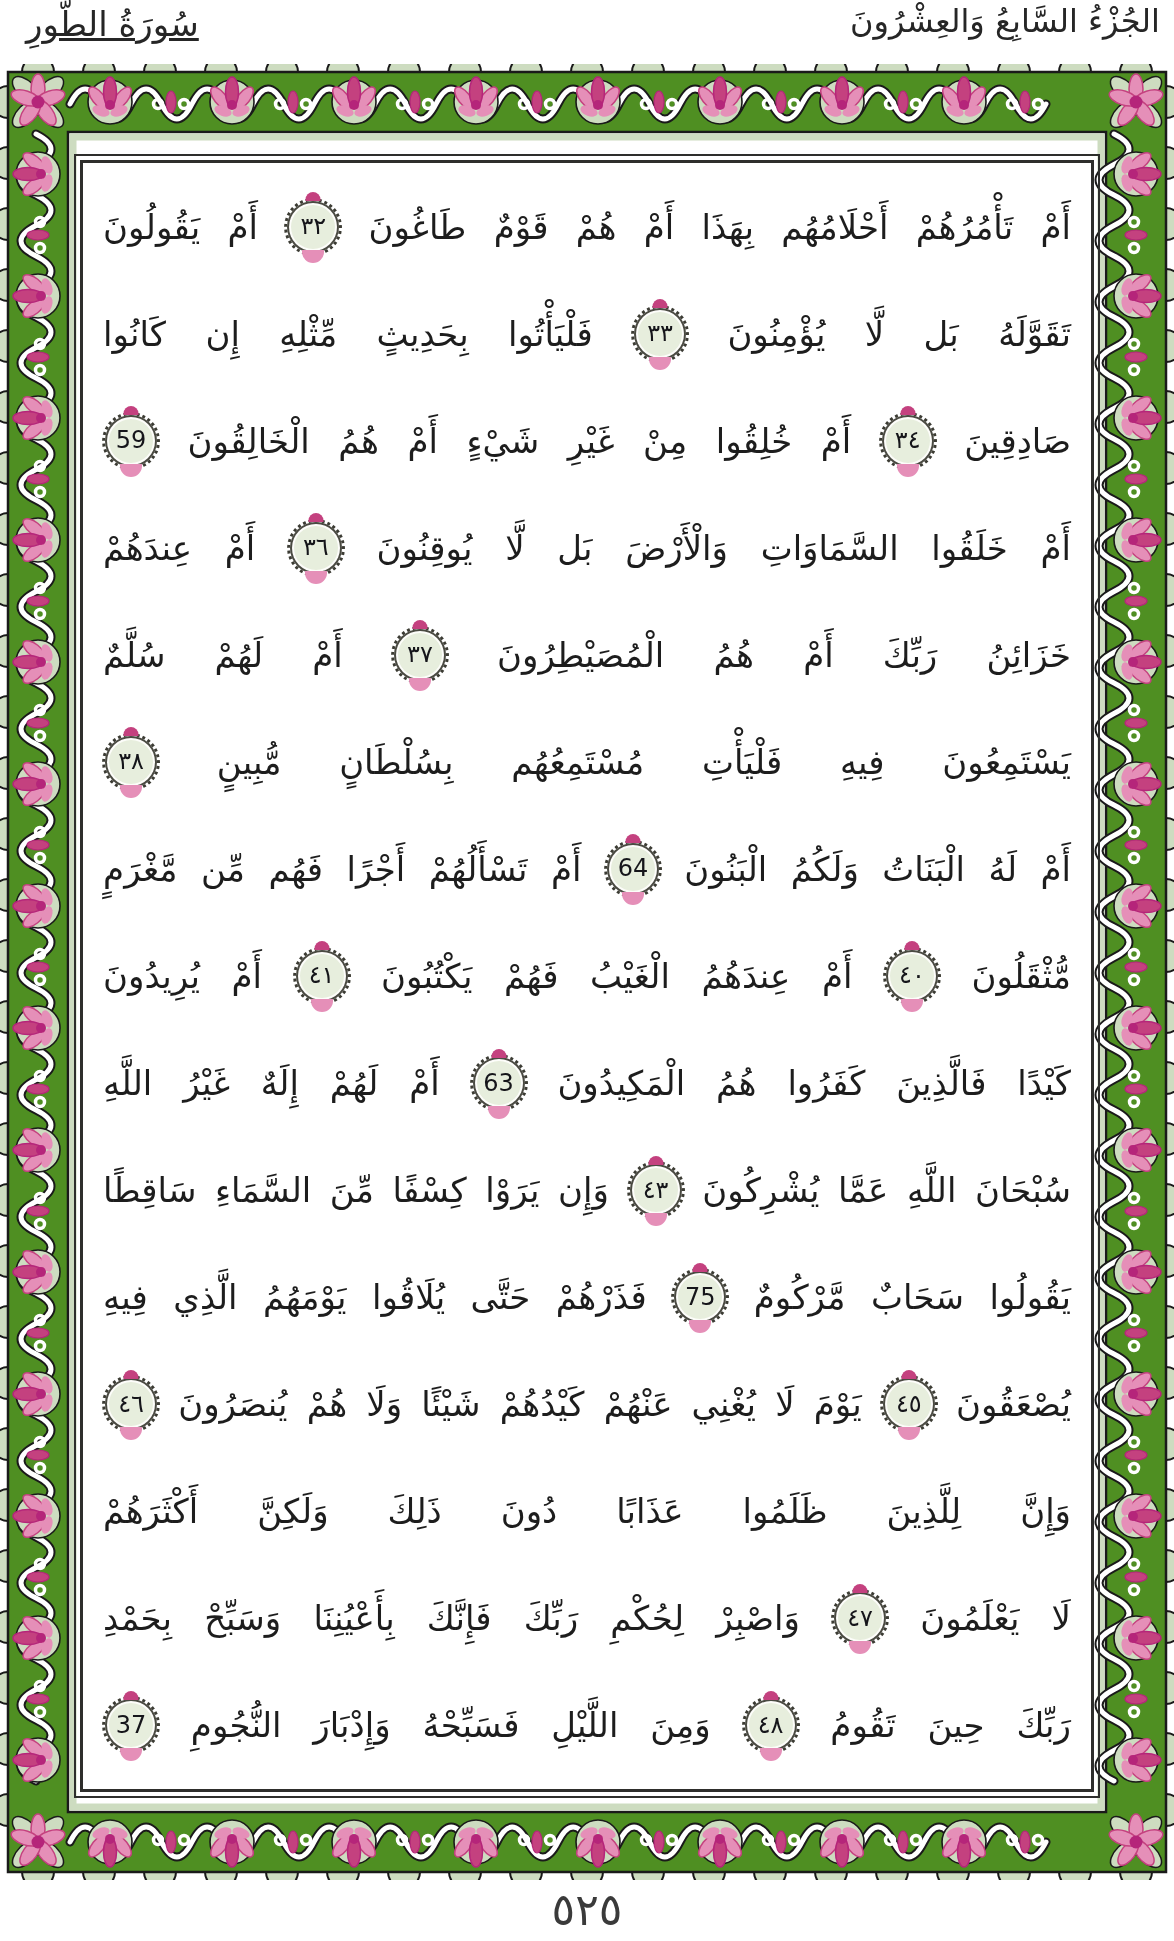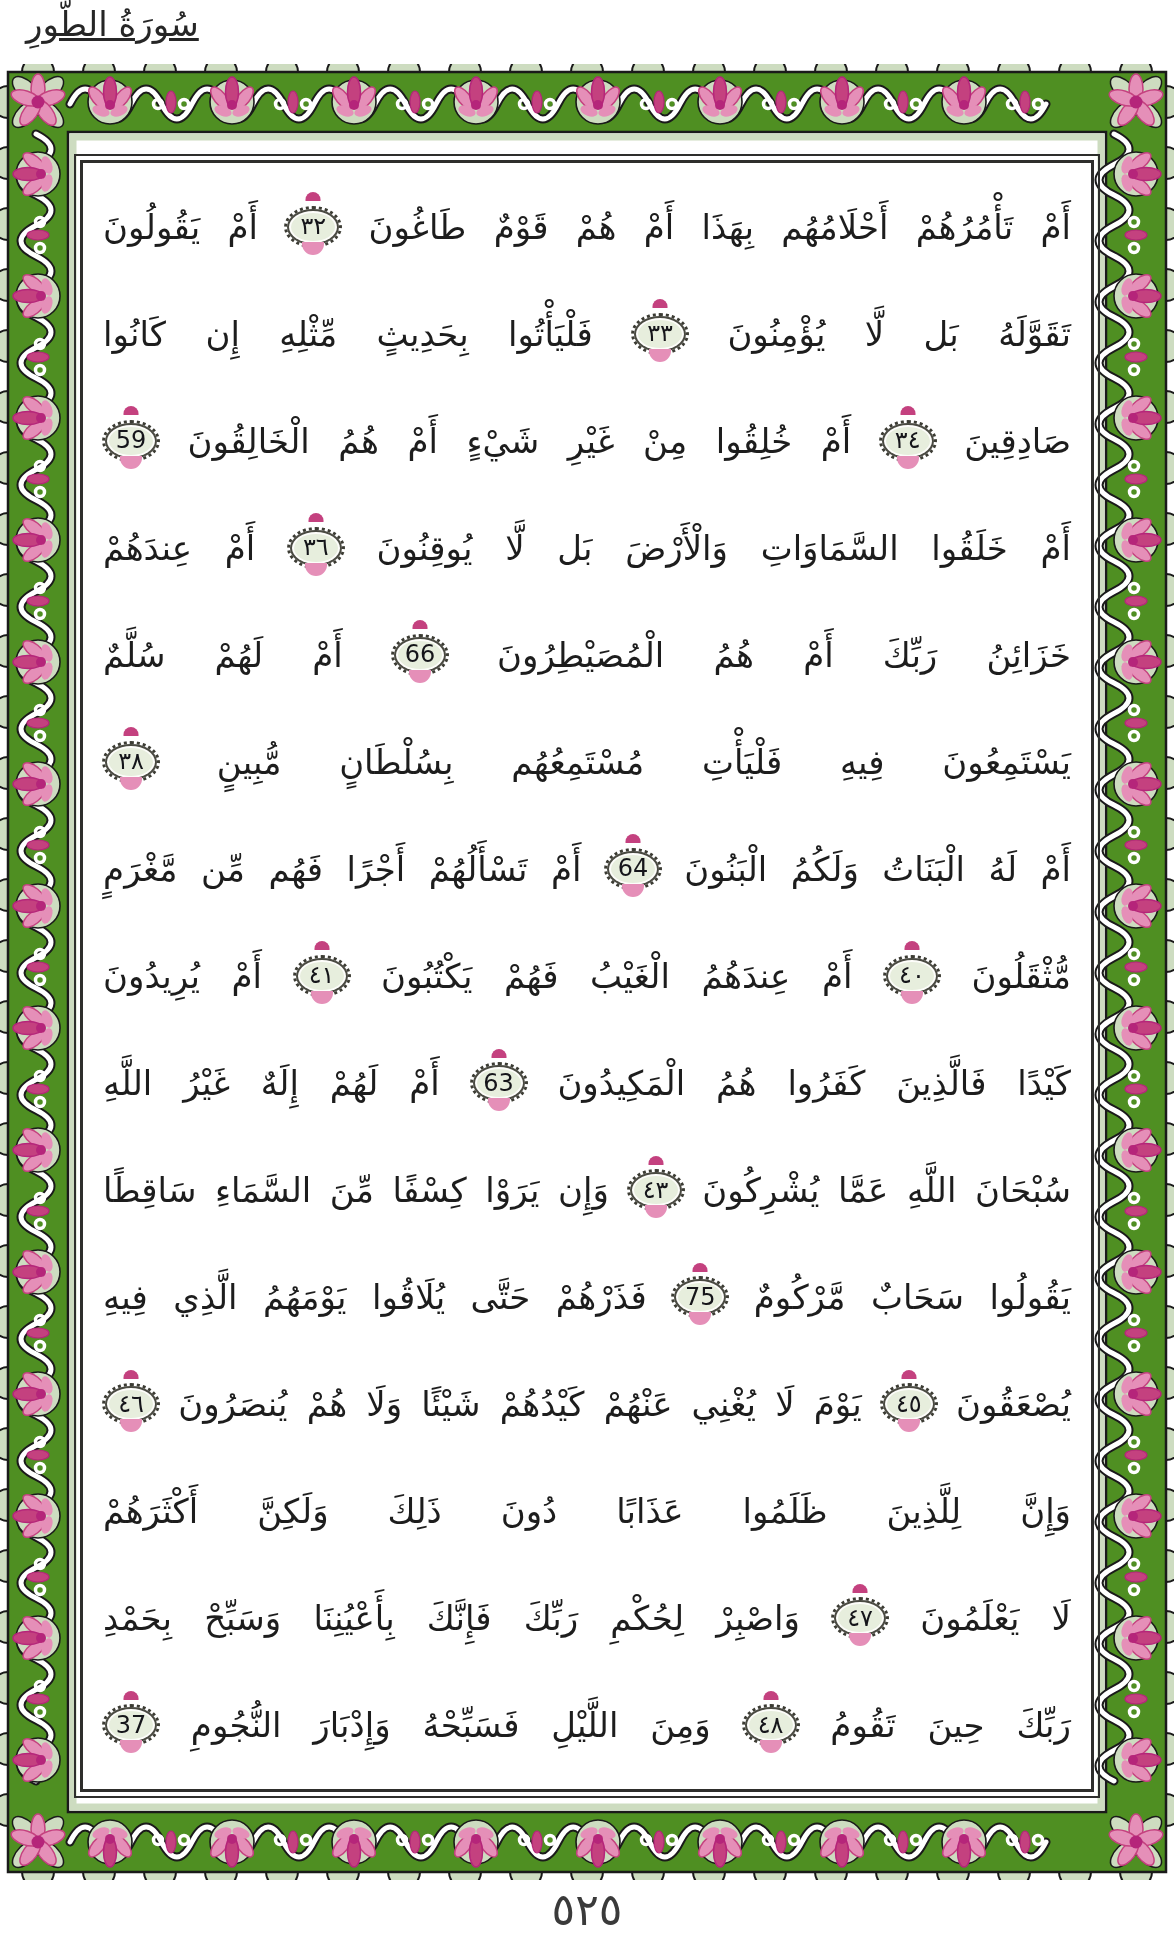--- a/index.html
+++ b/index.html
@@ -15,21 +15,21 @@
   
   .panel{position:absolute;left:80px;right:80px;top:96px;bottom:88px;background:#fff;
          border:3px solid #2e2e2c;outline:2px solid #2e2e2c;outline-offset:4px;
          padding:10px 10px;}
   .lines{height:100%;display:flex;flex-direction:column;}
   .line{flex:1 1 0;display:flex;direction:rtl;justify-content:space-between;
         align-items:center;padding:0 10px;color:var(--ink,#1d1d1d);
         font-size:34px;white-space:nowrap;}
   .word{display:inline-block;}
   
-  .ayah{position:relative;flex:0 0 auto;width:44px;height:28px;border-radius:50%;
+  .ayah{position:relative;flex:0 0 auto;width:44px;height:44px;border-radius:50%;
         background:var(--medallion-green,#e7eedd);display:flex;align-items:center;justify-content:center;
         box-shadow:0 0 0 2px #fdfdfa,0 0 0 4px #4a4a42;margin:0 6px;}
   .ayah::before{content:"";position:absolute;inset:-7px;border-radius:50%;
         border:3px dotted #3c3c34;}
   .ayah::after{content:"";position:absolute;left:50%;bottom:-14px;width:22px;height:13px;
         transform:translateX(-50%);background:var(--flower-pink,#e58fb8);
         border-radius:0 0 13px 13px;}
   .ayah .num{position:relative;font-size:24px;line-height:1;color:#15151a;padding-bottom:1px;}
   .ayah .num::before{content:"";position:absolute;top:-22px;left:50%;width:15px;height:9px;
         transform:translateX(-50%);background:var(--flower-deep-pink,#c4417f);
@@ -37,20 +37,21 @@
   
   .pgnum{position:absolute;left:0;right:0;bottom:6px;text-align:center;
          font-size:44px;color:#3a3a3a;}
 </style>
 </head>
 <body>
 
 <div class="page">
 
   <div class="hdr">
+    <div class="juz">الجُزْءُ السَّابِعُ وَالعِشْرُونَ</div>
     <div class="surah">سُورَةُ الطُّورِ</div>
   </div>
 
   <div class="frame">
     <svg width="1174" height="1816" viewBox="0 0 1174 1816" xmlns="http://www.w3.org/2000/svg">
         <circle cx="38" cy="8" r="16" fill="#cddcc0" stroke="#1a1a1a" stroke-width="2"></circle>
         <circle cx="38" cy="1808" r="16" fill="#cddcc0" stroke="#1a1a1a" stroke-width="2"></circle>
         <circle cx="99" cy="8" r="16" fill="#cddcc0" stroke="#1a1a1a" stroke-width="2"></circle>
         <circle cx="99" cy="1808" r="16" fill="#cddcc0" stroke="#1a1a1a" stroke-width="2"></circle>
         <circle cx="160" cy="8" r="16" fill="#cddcc0" stroke="#1a1a1a" stroke-width="2"></circle>
@@ -882,21 +883,21 @@
             <span class="word">أَمْ</span>
             <span class="word">عِندَهُمْ</span>
           </div>
           <div class="line">
             <span class="word">خَزَائِنُ</span>
             <span class="word">رَبِّكَ</span>
             <span class="word">أَمْ</span>
             <span class="word">هُمُ</span>
             <span class="word">الْمُصَيْطِرُونَ</span>
             <span class="ayah">
-              <span class="num">66</span>
+              <span class="num">٣٧</span>
             </span>
             <span class="word">أَمْ</span>
             <span class="word">لَهُمْ</span>
             <span class="word">سُلَّمٌ</span>
           </div>
           <div class="line">
             <span class="word">يَسْتَمِعُونَ</span>
             <span class="word">فِيهِ</span>
             <span class="word">فَلْيَأْتِ</span>
             <span class="word">مُسْتَمِعُهُم</span>

